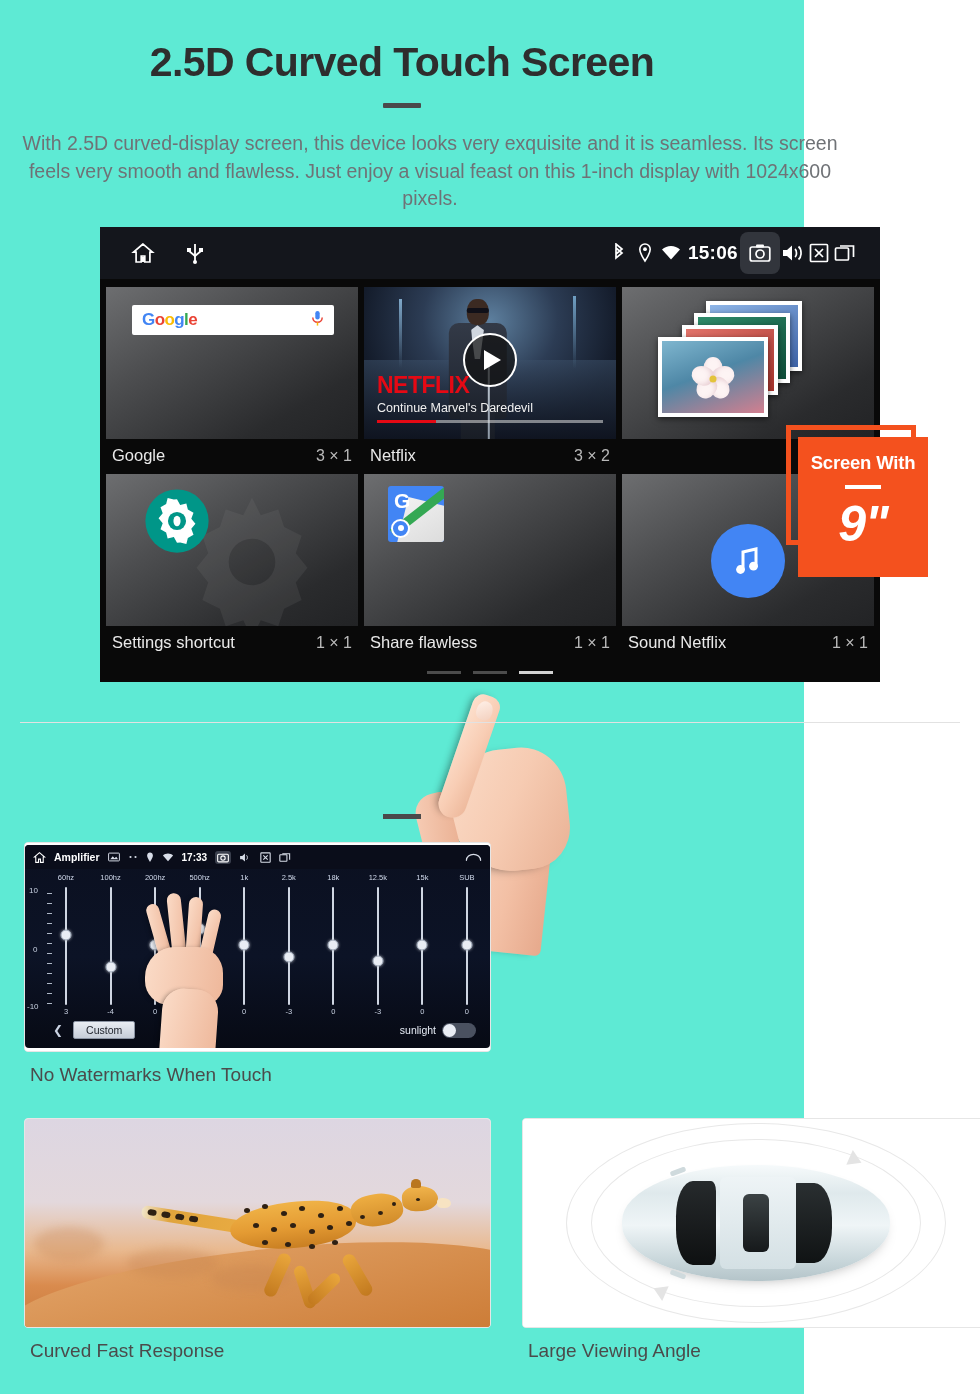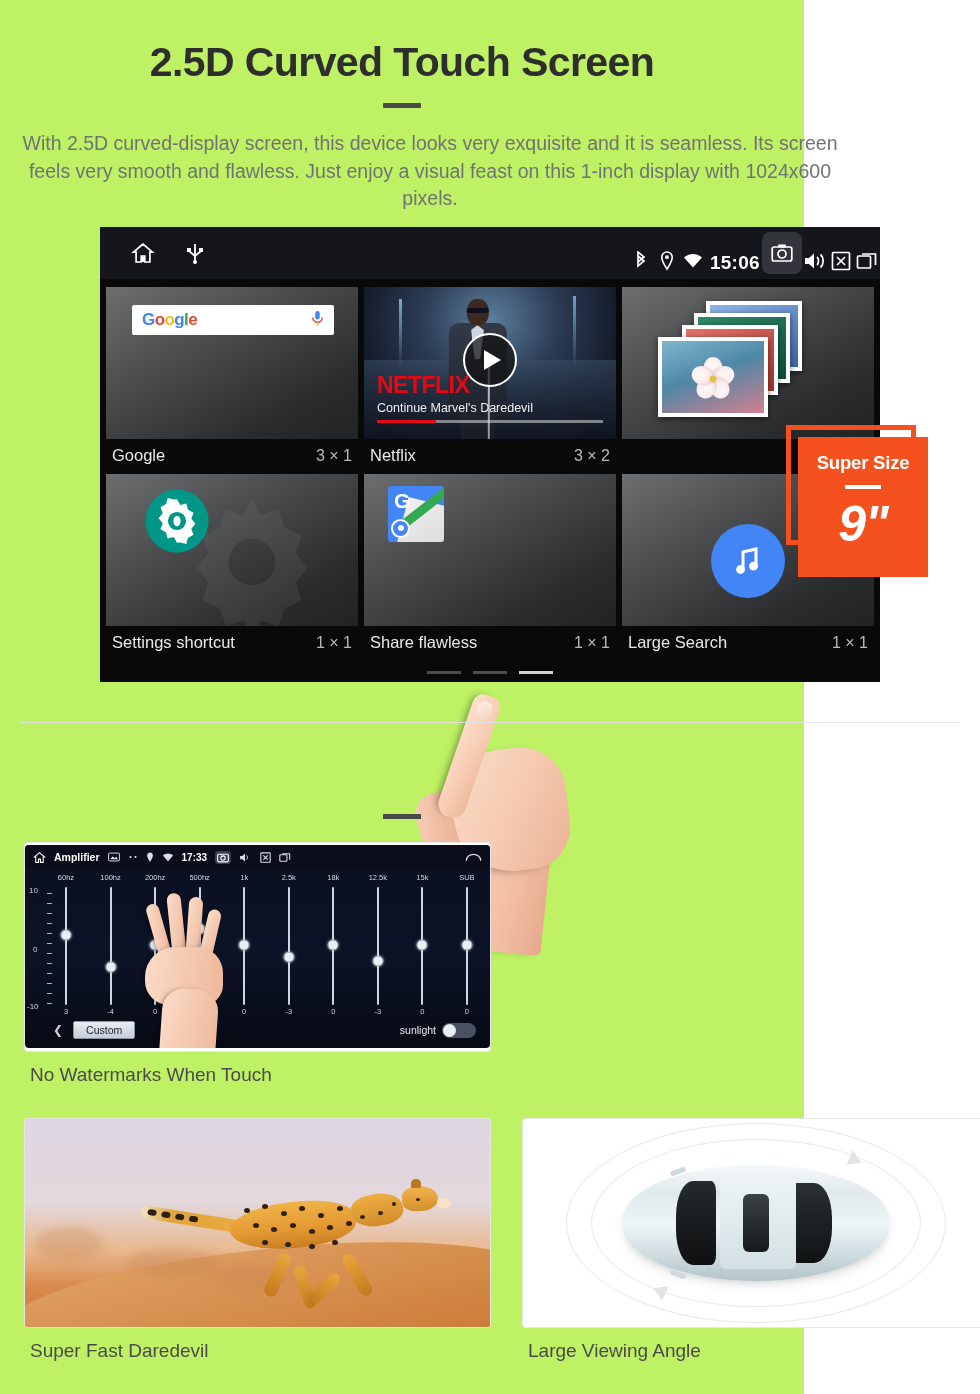--- a/index.html
+++ b/index.html
@@ -2,21 +2,21 @@
 <html><head>
 <meta charset="utf-8">
 <style>
   * { box-sizing: border-box; margin: 0; padding: 0; }
   html, body {
     width: 980px; height: 1394px;
     background: #ffffff;
     font-family: "Liberation Sans", sans-serif;
     overflow: hidden;
   }
-  .page { position: relative; width: 804px; height: 1394px; background:#bef264; }
+  .page { position: relative; width: 804px; height: 1394px; background:#5eead4; }
 
   
   .sec1-title {
     text-align:center; font-size:41px; font-weight:bold; color:#2e2e2e;
     letter-spacing:-0.6px; padding-top:40px; line-height:1.1;
   }
   .rule { width:38px; height:5px; background:#4a4a4a; margin:18px auto 0; border-radius:1px; }
   .sec1-desc {
     width:860px; margin:22px auto 0; text-align:center;
     font-size:19.5px; line-height:1.42; color:#6f7276; font-weight:400;
@@ -24,21 +24,21 @@
 
   
   .device-wrap { position:relative; width:980px; height:500px; margin-top:14px; }
   .device {
     position:absolute; left:100px; top:0; width:780px; height:455px;
     background:#090909; overflow:hidden;
   }
   
   .statusbar { position:relative; height:52px; background:#14161c; display:flex; align-items:center; }
   .sb-left { display:flex; align-items:center; gap:26px; padding-left:30px; }
-  .sb-right { display:flex; align-items:flex-end; margin-left:auto; }
+  .sb-right { display:flex; align-items:center; margin-left:auto; padding-right:22px; }
   .sb-icon { width:26px; height:26px; display:flex; align-items:center; justify-content:center; color:#fff; }
   .sb-icon svg { display:block; }
   .sb-time { color:#fff; font-size:19px; font-weight:bold; letter-spacing:0.3px; margin:0 2px 0 4px; }
   .sb-hl { background:#32353c; border-radius:8px; width:40px; height:42px; }
 
   
   .grid { padding:8px 6px 0 6px; }
   .grow { display:flex; gap:6px; }
   .cell { flex:1; }
   .tile {
@@ -487,21 +487,21 @@
             <div class="tile">
               <div class="snd">
                 <svg width="40" height="40" viewBox="0 0 40 40">
                   <path d="M15 28.5V11l13-3v17" fill="none" stroke="#ffffff" stroke-width="3" stroke-linecap="round"></path>
                   <circle cx="12.5" cy="28.5" r="4.4" fill="#ffffff"></circle>
                   <circle cx="25.5" cy="25.2" r="4.4" fill="#ffffff"></circle>
                 </svg>
               </div>
             </div>
             <div class="tilelabel">
-              <span>Large Search</span>
+              <span>Sound Netflix</span>
               <span class="dim">1 × 1</span>
             </div>
           </div>
         </div>
 
         <div class="dots">
           <i></i>
           <i></i>
           <i class="on"></i>
         </div>
@@ -513,21 +513,21 @@
       <div class="wrist"></div>
       <div class="palm"></div>
       <div class="thumbedge"></div>
       <div class="finger">
           <span class="nail"></span>
         </div>
     </div>
 
     <div class="badge-frame" style="border-color: rgb(244, 81, 30);"></div>
     <div class="badge" style="background: rgb(244, 81, 30);">
-      <div class="badge-title">Super Size</div>
+      <div class="badge-title">Screen With</div>
       <div class="badge-rule"></div>
       <div class="badge-val">9"</div>
     </div>
   </div>
 
   <div class="divider"></div>
 
   <div class="rule2"></div>
 
   <div class="cards">
@@ -755,21 +755,21 @@
             <i class="spot" style="left:51%;top:58%;width:6px;height:5px"></i>
             <i class="spot" style="left:56%;top:59%;width:6px;height:5px"></i>
             <i class="spot" style="left:61%;top:60%;width:6px;height:5px"></i>
             <i class="spot" style="left:66%;top:58%;width:6px;height:5px"></i>
             <i class="spot" style="left:72%;top:46%;width:5px;height:4px"></i>
             <i class="spot" style="left:76%;top:44%;width:5px;height:4px"></i>
             <i class="spot" style="left:79%;top:40%;width:4px;height:4px"></i>
             <i class="spot" style="left:84%;top:38%;width:4px;height:3px"></i>
           </div>
         </div>
-        <div class="cap">Super Fast Daredevil</div>
+        <div class="cap">Curved Fast Response</div>
       </div>
 
       <div class="card">
         <div class="frame">
           <div class="carwrap">
             <i class="orbit o1"></i>
             <i class="orbit o2"></i>
             <i class="arrow" style="left:70%;top:16%;border-width:8px 0 8px 13px;border-color:transparent transparent transparent #e4e4e4;transform:rotate(24deg)"></i>
             <i class="arrow" style="left:28%;top:79%;border-width:8px 13px 8px 0;border-color:transparent #e4e4e4 transparent transparent;transform:rotate(24deg)"></i>
             <div class="car">

